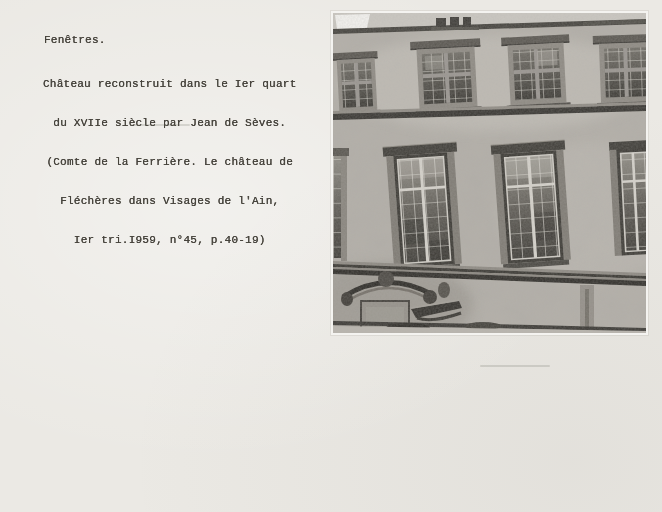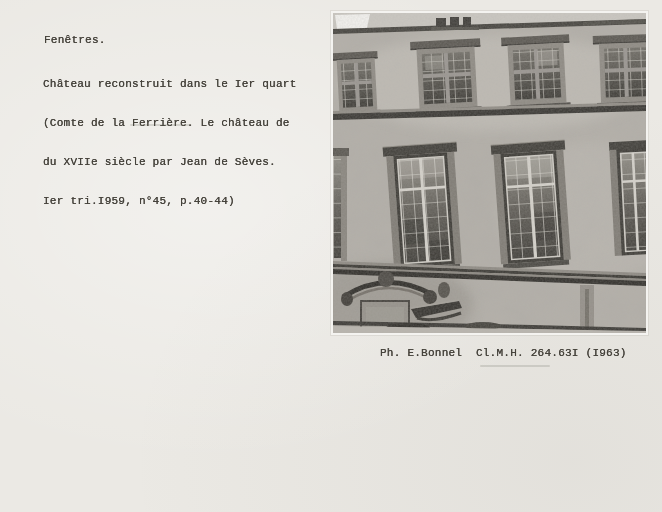--- a/index.html
+++ b/index.html
@@ -23,21 +23,21 @@
   .tw{
     position:absolute;
     color:var(--ink);
     font-size:11px;
     line-height:13px;
     letter-spacing:0.25px;
     white-space:pre;
     text-shadow:0 0 0.5px rgba(69,66,59,.85), 0.3px 0.3px 0.4px rgba(69,66,59,.35);
   }
   .title{left:44px;top:34px;}
-  .para{left:43px;top:52px;}
+  .para{left:43px;top:52px;text-align:center;}
   .credit{left:380px;top:347px;}
   .loc{left:38px;top:432px;}
   .loc .indent{margin-left:28px;}
   .photo{
     position:absolute;left:331px;top:11px;margin:0;
     width:313px;height:320px;
     background:var(--photo-paper);
     padding:2px;
     box-shadow:0 0 0 1px rgba(180,176,168,.25);
   }
@@ -49,23 +49,24 @@
 </style>
 </head>
 <body>
 
 <div class="card">
 
   <div class="tw title">Fenêtres.</div>
 
   <div class="tw para">
     <div>Château reconstruit dans le Ier quart</div>
+    <div>du XVIIe siècle par Jean de Sèves.</div>
     <div>(Comte de la Ferrière. Le château de</div>
-    <div>du XVIIe siècle par Jean de Sèves.</div>
-    <div>Ier tri.I959, n°45, p.40-44)</div>
+    <div>Fléchères dans Visages de l'Ain,</div>
+    <div>Ier tri.I959, n°45, p.40-19)</div>
   </div>
 
   <div class="smudge" style="left:130px;top:124px;width:60px;"></div>
   <div class="smudge" style="left:480px;top:365px;width:70px;"></div>
 
   <figure class="photo">
     <svg width="313" height="320" viewBox="0 0 313 320" xmlns="http://www.w3.org/2000/svg">
       <defs>
         <linearGradient id="glassU" x1="0" y1="0" x2="0" y2="1">
           <stop offset="0" stop-color="#716e67"></stop>
@@ -234,19 +235,18 @@
 
       <polygon points="0,308 200,312 313,315 313,319 200,316 0,312" fill="#3b3935"></polygon>
       <ellipse cx="75" cy="315" rx="22" ry="5" fill="#2e2c28"></ellipse>
       <ellipse cx="150" cy="313" rx="18" ry="4" fill="#44423c"></ellipse>
       <polygon points="0,313 313,318 313,320 0,320" fill="#b9b5ae"></polygon>
 
       <rect x="0" y="0" width="313" height="320" filter="url(#grain)" opacity="0.5"></rect>
     </svg>
   </figure>
 
-  <div class="tw credit">Ph. E.Bonnel  Cl.M.H. 264.63I (I963)</div>
 
   <div class="tw loc">
     
   </div>
 
 </div>
 
 </body></html>

